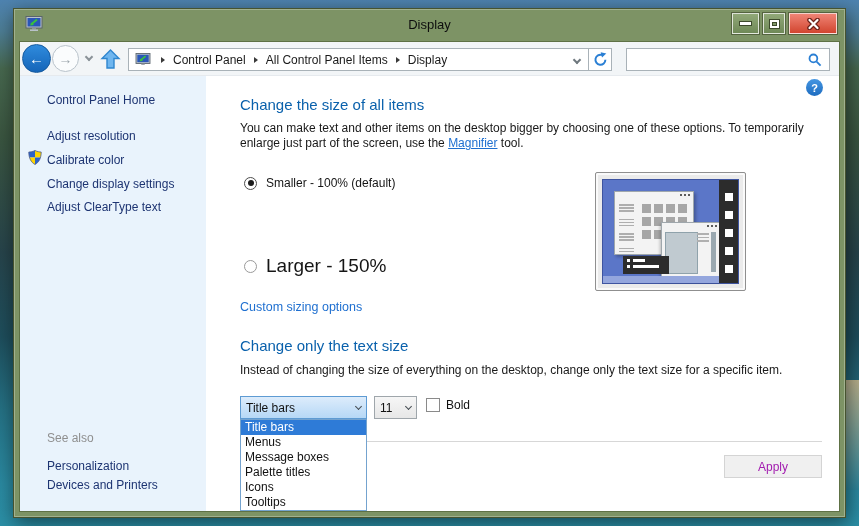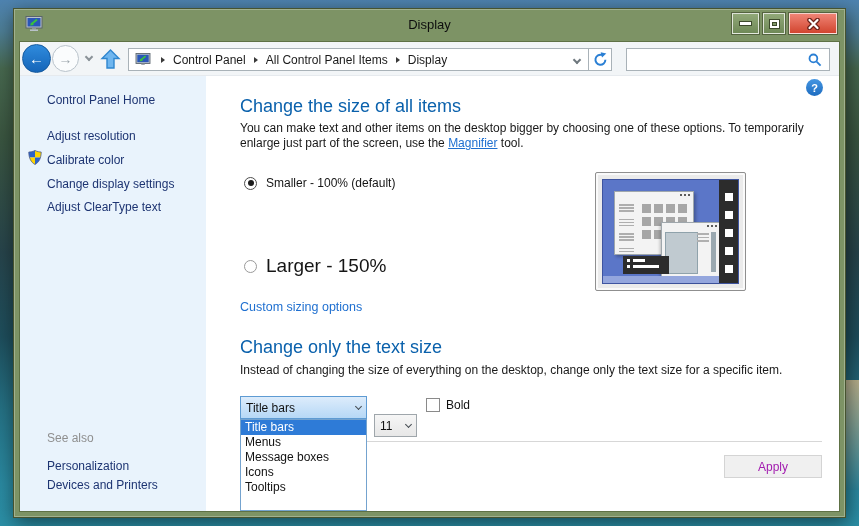--- a/index.html
+++ b/index.html
@@ -49,21 +49,21 @@
   
   .mainrow { position:absolute; left:0; top:34px; width:819px; height:435px; }
   .sidebar { position:absolute; left:0; top:0; width:186px; height:435px; background:#e9f3fc; font-size:12px; }
   .sb-item { position:absolute; left:27px; color:#1d3472; cursor:pointer; white-space:nowrap; }
   .sb-gray { position:absolute; left:27px; color:#8f8f8f; }
   .sb-shield { position:absolute; left:8px; top:74px; }
 
   .content { position:absolute; left:198px; top:0; width:621px; height:435px; background:#fff; }
   .help-btn { position:absolute; right:16px; top:3px; width:17px; height:17px; border-radius:50%;
     background:linear-gradient(#4596e2,#1d6cc0); color:#fff; font-size:11px; font-weight:bold; display:flex; align-items:center; justify-content:center; }
-  .sec-head { position:absolute; left:22px; font-size:18px; color:#0a61ac; white-space:nowrap; }
+  .sec-head { position:absolute; left:22px; font-size:15px; color:#0a61ac; white-space:nowrap; }
   .body-text { position:absolute; left:22px; font-size:12px; line-height:15px; color:#191919; }
   .link { color:#1e6fd0; cursor:pointer; }
   .u { text-decoration:underline; }
 
   .opt-row { position:absolute; display:flex; align-items:center; gap:9px; left:26px; cursor:pointer; }
   .radio { width:13px; height:13px; border-radius:50%; background:#fff; border:1px solid #9a9a9a; position:relative; flex:none; }
   .radio.sel { border-color:#4d4d4d; }
   .radio.sel:after { content:""; position:absolute; left:2.5px; top:2.5px; width:6px; height:6px; border-radius:50%; background:#1c1c1c; }
   .opt-label { color:#151515; white-space:nowrap; }
   .opt-100 .opt-label { font-size:12px; }
@@ -96,21 +96,21 @@
   .pv-menu { position:absolute; left:20px; top:76px; width:46px; height:18px; background:#2c2c2c; }
   .pv-menu .row { display:flex; align-items:center; gap:3px; margin:3px 0 0 4px; }
   .pv-menu .sq { width:3px; height:3px; background:#fff; }
   .pv-menu .bar { height:2.5px; background:#fff; }
   .bar-s { width:12px; } .bar-l { width:26px; }
 
   
   .combo { position:absolute; height:23px; border:1px solid #9fa6ab; display:flex; align-items:center; font-size:12px; color:#111; padding:0 5px; cursor:pointer; background:linear-gradient(#f6f6f6,#e7e7e7); }
   .combo .cchev { margin-left:auto; width:5px; height:5px; border-right:1.8px solid #454c52; border-bottom:1.8px solid #454c52; transform:rotate(45deg); margin-top:-3px; }
   .combo-item { left:22px; top:320px; width:127px; background:linear-gradient(#ddecfb,#b6d8f6); border-color:#5e9bd3; }
-  .combo-size { left:156px; top:320px; width:43px;margin-top:18px; }
+  .combo-size { left:156px; top:320px; width:43px; }
   .chk-row { position:absolute; left:208px; top:322px; display:flex; align-items:center; gap:6px; cursor:pointer; }
   .checkbox { width:14px; height:14px; background:#fff; border:1px solid #8a8a8a; }
   .chk-label { font-size:12px; color:#111; }
 
   .dropdown-list { position:absolute; left:22px; top:343px; width:127px; height:92px; background:#fff; border:1px solid #74a3cf; z-index:5; }
   .dd-item { height:15px; line-height:15px; font-size:12px; padding-left:4px; color:#111; cursor:pointer; white-space:nowrap; }
   .dd-item.hl { background:#2e7bd7; color:#fff; }
 
   .separator { position:absolute; left:22px; top:365px; width:582px; height:1px; background:#d7d7d7; }
   .apply-btn { position:absolute; left:506px; top:379px; width:98px; height:23px; background:#f0f0f0; border:1px solid #d4d4d4; color:#a21caf; font-size:12px; display:flex; align-items:center; justify-content:center; }
@@ -340,20 +340,21 @@
           <span class="checkbox"></span>
           <span class="chk-label">Bold</span>
         </div>
 
         <div class="separator"></div>
 
         <div class="dropdown-list">
           <div class="dd-item hl">Title bars</div>
           <div class="dd-item">Menus</div>
           <div class="dd-item">Message boxes</div>
+          <div class="dd-item">Palette titles</div>
           <div class="dd-item">Icons</div>
           <div class="dd-item">Tooltips</div>
         </div>
 
         <div class="apply-btn">Apply</div>
       </div>
     </div>
   </div>
 </div>
 

